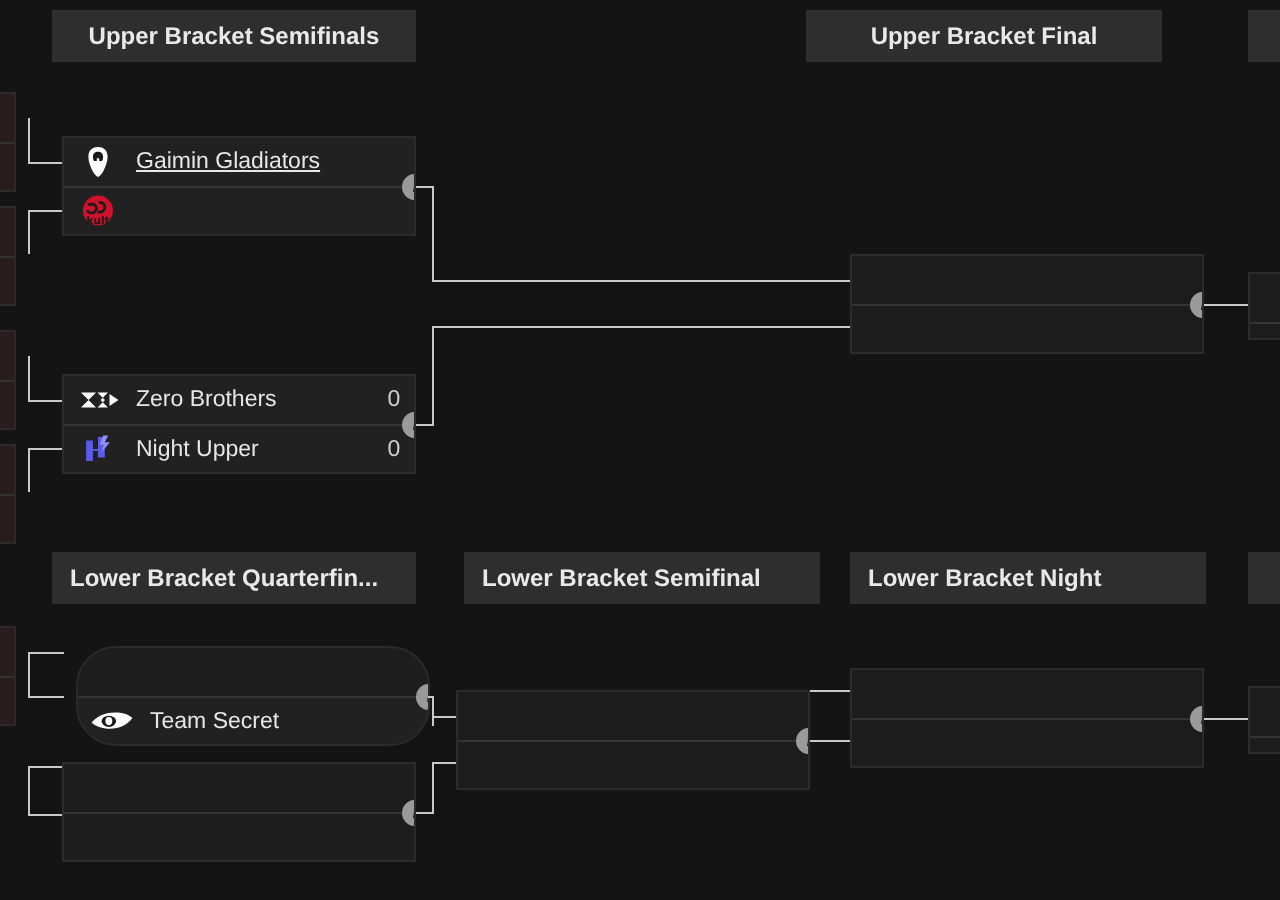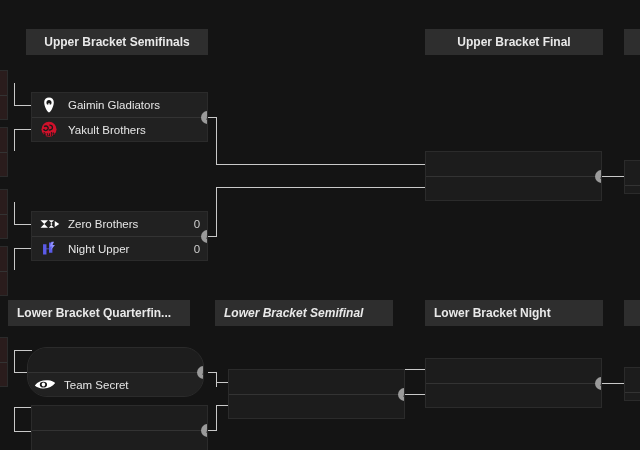--- a/index.html
+++ b/index.html
@@ -3,21 +3,21 @@
 <meta charset="utf-8">
 <style>
   html,body{margin:0;padding:0;}
   body{
     width:640px;height:450px;overflow:hidden;
     background:#141414;
     font-family:"Liberation Sans","DejaVu Sans",sans-serif;
     color:#e8e8e8;
     position:relative;
   }
-  #bracket{position:absolute;left:0;top:0;width:640px;height:398px;margin-top:24px;}
+  #bracket{position:absolute;left:0;top:0;width:640px;height:398px;}
 
   
   .round-header{
     position:absolute;height:26px;line-height:26px;
     background:#2e2e2e;color:#e9e9e9;
     font-size:12px;font-weight:600;
     white-space:nowrap;overflow:hidden;text-overflow:ellipsis;
     box-sizing:border-box;
   }
   .round-header.center{text-align:center;}
@@ -114,43 +114,43 @@
     <div class="team-row" style="background:#2a1c1c;">
       <div class="tname"></div>
     </div>
     <div class="team-row lower" style="background:#2a1c1c;">
       <div class="tname"></div>
     </div>
   </div>
 
   <div class="round-header center" style="left:26px;top:5px;width:182px;">Upper Bracket Semifinals</div>
 
-  <div class="round-header center" style="left:425px;top:5px;width:178px;">Upper Bracket Final</div>
+  <div class="round-header center" style="left:403px;top:5px;width:178px;">Upper Bracket Final</div>
 
   <div class="round-header center" style="left:624px;top:5px;width:40px;"></div>
 
-  <div class="round-header left" style="left:8px;top:276px;width:182px;">Lower Bracket Quarterfin...</div>
-
-  <div class="round-header left" style="left:215px;top:276px;width:178px;font-style:italic;">Lower Bracket Semifinal</div>
+  <div class="round-header left" style="left:26px;top:276px;width:182px;">Lower Bracket Quarterfin...</div>
+
+  <div class="round-header left" style="left:232px;top:276px;width:178px;">Lower Bracket Semifinal</div>
 
   <div class="round-header left" style="left:425px;top:276px;width:178px;">Lower Bracket Night</div>
 
   <div class="round-header center" style="left:624px;top:276px;width:40px;"></div>
 
   <div class="conn v" style="left:14px;top:59px;height:23px;"></div>
   <div class="conn h" style="left:14px;top:81px;width:18px;"></div>
   <div class="conn v" style="left:14px;top:105px;height:22px;"></div>
   <div class="conn h" style="left:14px;top:105px;width:18px;"></div>
 
   <div class="conn v" style="left:14px;top:178px;height:23px;"></div>
   <div class="conn h" style="left:14px;top:200px;width:18px;"></div>
   <div class="conn v" style="left:14px;top:224px;height:22px;"></div>
   <div class="conn h" style="left:14px;top:224px;width:18px;"></div>
 
-  <div class="match" style="left:31px;top:68px;width:177px;height:50px;">
+  <div class="match" style="left:31px;top:68px;width:177px;height:50px;text-decoration:underline;">
     <div class="scorecol"></div>
     <div class="team-row">
       <div class="logo">
         <svg width="18" height="18" viewBox="0 0 24 24">
           <path d="M12 2C8.2 2 5.6 4.2 5.6 8.4c0 3.6 1.4 6.6 2.6 9.2.9 1.9 2.4 3.6 3.8 4.4 1.4-.8 2.9-2.5 3.8-4.4 1.2-2.6 2.6-5.6 2.6-9.2C18.4 4.2 15.8 2 12 2z" fill="#fff"></path>
           <path d="M12 5.2c-2 0-3.4 1.3-3.4 3.4 0 1 .3 1.9.7 2.8h5.4c.4-.9.7-1.8.7-2.8 0-2.1-1.4-3.4-3.4-3.4z" fill="#1a1a1a"></path>
           <rect x="11.2" y="9.5" width="1.6" height="7.5" fill="#fff"></rect>
           <rect x="9" y="12.2" width="6" height="1.5" fill="#fff"></rect>
         </svg>
       </div>
@@ -159,21 +159,20 @@
     </div>
     <div class="team-row lower">
       <div class="logo">
         <svg width="20" height="18" viewBox="0 0 26 24">
           <circle cx="13" cy="11" r="10" fill="#d0112b"></circle>
           <path d="M6.5 7.5c1.8-1.3 4-1 5 .6.9 1.5.3 3.4-1.3 4.2-1.6.8-3.6.2-4.4-1.4" fill="none" stroke="#1a1a1a" stroke-width="1.8"></path>
           <path d="M13.5 5.6c2.2-.4 4 1 4.1 3 .1 2.1-1.6 3.6-3.7 3.4-.4 0-.8-.1-1.1-.3" fill="none" stroke="#1a1a1a" stroke-width="1.8"></path>
           <text x="13" y="20" font-family="DejaVu Sans, sans-serif" font-size="7" font-weight="bold" fill="#1a1a1a" text-anchor="middle">kult</text>
         </svg>
       </div>
-      <div class="tname">Yakult Brothers</div>
       <div class="score"></div>
     </div>
     <div class="info">i</div>
   </div>
 
   <div class="match" style="left:31px;top:187px;width:177px;height:50px;">
     <div class="scorecol"></div>
     <div class="team-row">
       <div class="logo">
         <svg width="21" height="16" viewBox="0 0 28 18">
@@ -222,21 +221,21 @@
   <div class="conn h" style="left:602px;top:152px;width:22px;"></div>
   <div class="match empty" style="left:624px;top:136px;width:40px;height:34px;">
     <div class="team-row"></div>
     <div class="team-row lower"></div>
   </div>
 
   <div class="conn v" style="left:14px;top:326px;height:23px;"></div>
   <div class="conn h" style="left:14px;top:348px;width:18px;"></div>
   <div class="conn h" style="left:14px;top:326px;width:18px;"></div>
 
-  <div class="match" style="left:27px;top:323px;width:177px;height:50px;border-radius:20px;">
+  <div class="match" style="left:38px;top:323px;width:177px;height:50px;border-radius:20px;">
     <div class="scorecol"></div>
     <div class="team-row" style="background:#1d1d1d;">
       <div class="tname"></div>
       <div class="score"></div>
     </div>
     <div class="team-row lower">
       <div class="logo">
         <svg width="22" height="14" viewBox="0 0 28 16">
           <path d="M1 8.5c4-5 10-7 17-6.5 4 .3 7 1.6 9 3.5-3.5 4.8-9.5 7.3-16 6.8C7 12 3.5 10.6 1 8.5z" fill="#ffffff"></path>
           <ellipse cx="12" cy="7.6" rx="4.6" ry="3.6" fill="#1a1a1a"></ellipse>

